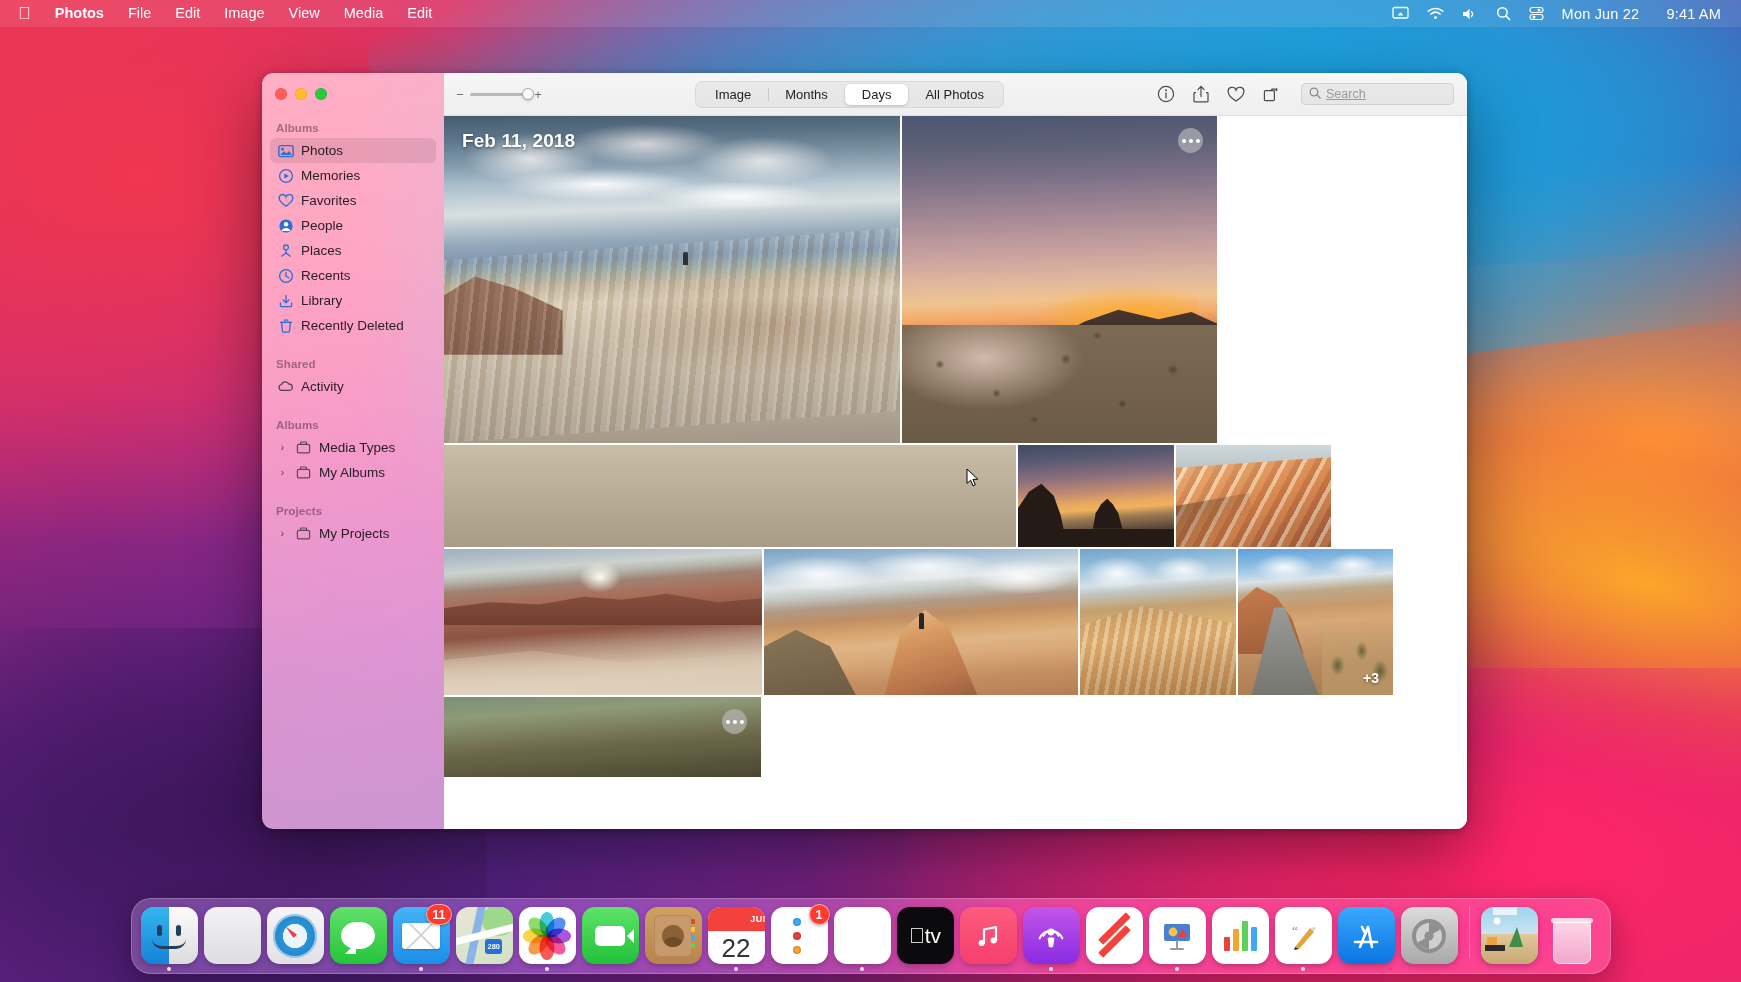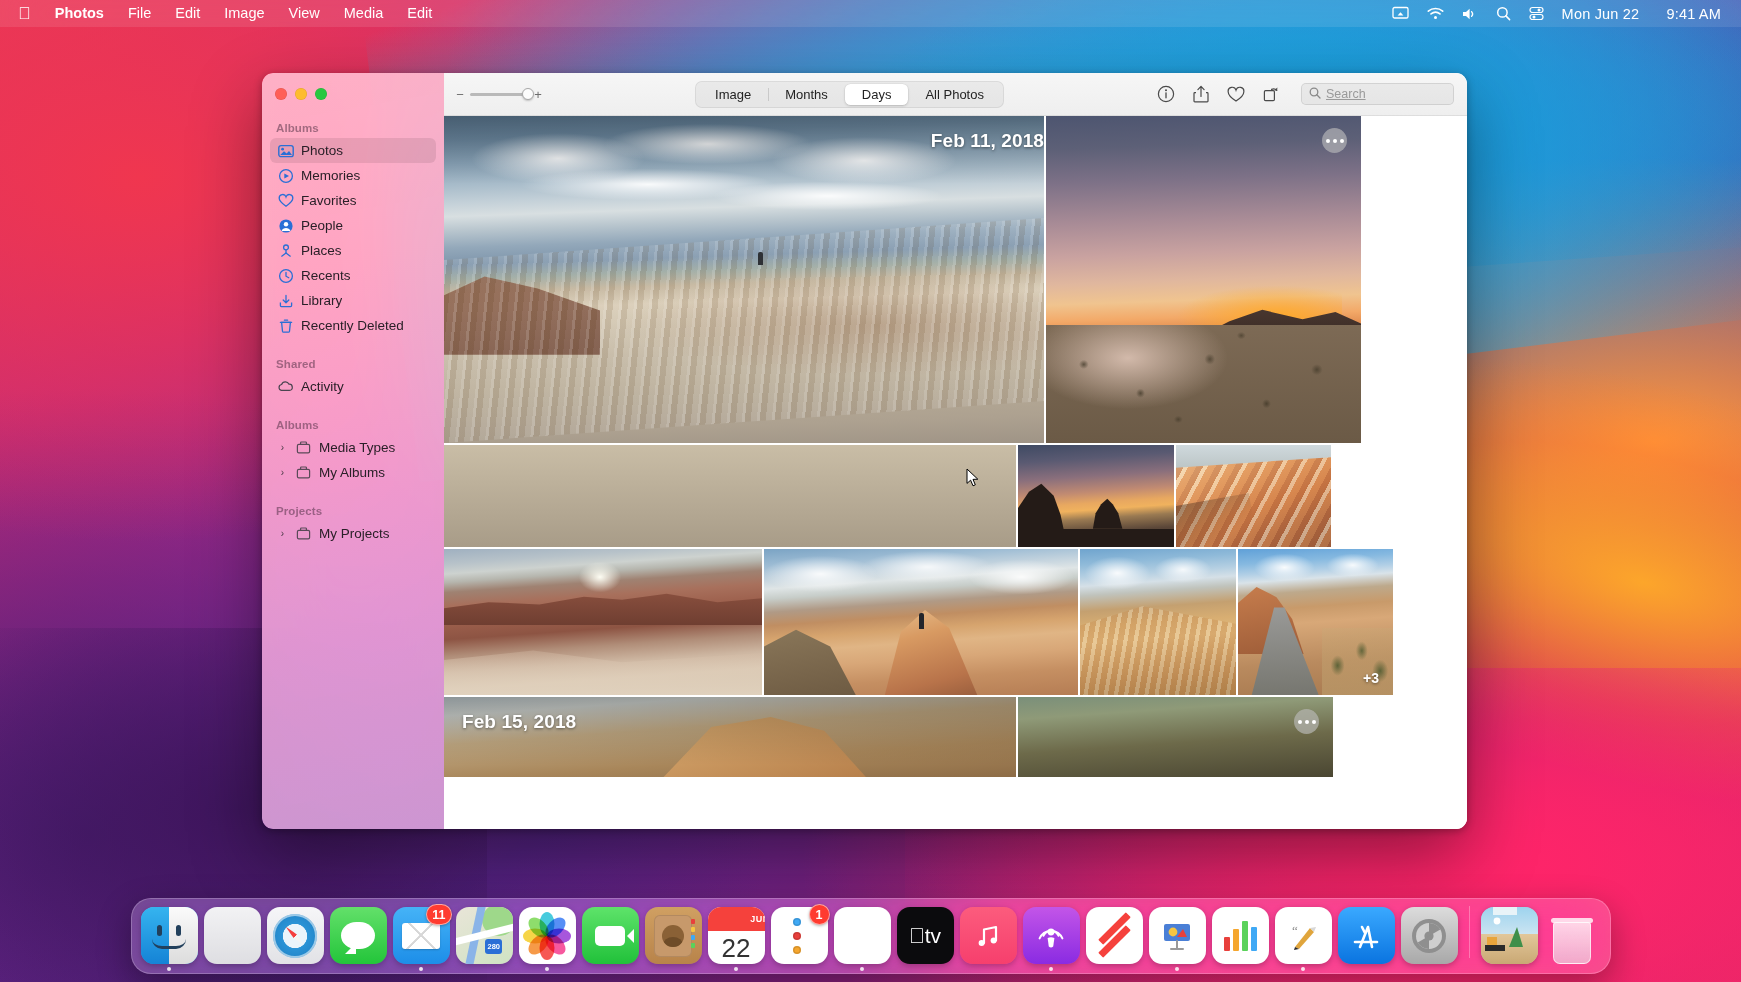--- a/index.html
+++ b/index.html
@@ -791,21 +791,21 @@
           <span class="search-ph">Search</span>
         </div>
       </div>
     </div>
 
     <div id="grid">
 
       <div class="day">
 
         <div class="row" style="height:327px;">
-          <div class="cell" style="width:600px;text-align:right;">
+          <div class="cell" style="width:456px;">
             <div class="ph ph-hero">
               <div class="cloud" style="left:4%;top:5%;width:30%;height:16%;"></div>
               <div class="cloud" style="left:26%;top:2%;width:36%;height:13%;"></div>
               <div class="cloud" style="left:54%;top:6%;width:32%;height:15%;"></div>
               <div class="cloud" style="left:12%;top:16%;width:44%;height:10%;"></div>
               <div class="cloud" style="left:44%;top:20%;width:40%;height:9%;"></div>
               <div class="rockR"></div>
               <div class="rockL"></div>
               <div class="stripes"></div>
               <div class="person"></div>
@@ -878,28 +878,20 @@
                 <div class="asphalt"></div>
                 <div class="brush"></div>
               </div>
             <div class="plus-badge">+3</div>
           </div>
         </div>
       </div>
 
       <div class="day" style="border-top:2px solid #fff;">
         <div class="row" style="height:80px;">
-          <div class="cell" style="width:572px;">
-            <div class="ph ph-f15a">
-                <div class="hump"></div>
-              </div>
-            <div class="day-header">
-              <div class="day-title">Feb 15, 2018</div>
-            </div>
-          </div>
           <div class="cell" style="width:317px;">
             <div class="ph ph-f15b"></div>
             <div class="more-btn">
               <span class="more-dot"></span>
               <span class="more-dot"></span>
               <span class="more-dot"></span>
             </div>
           </div>
         </div>
       </div>

